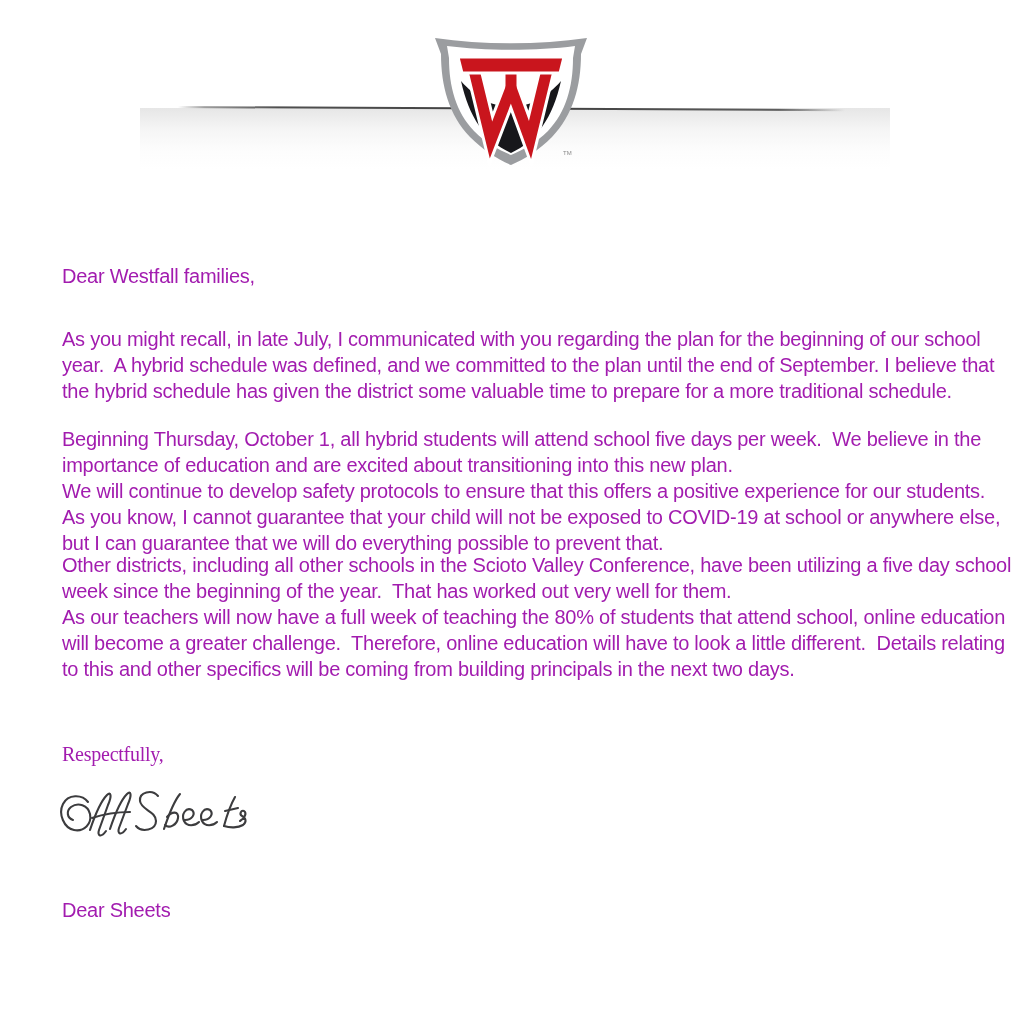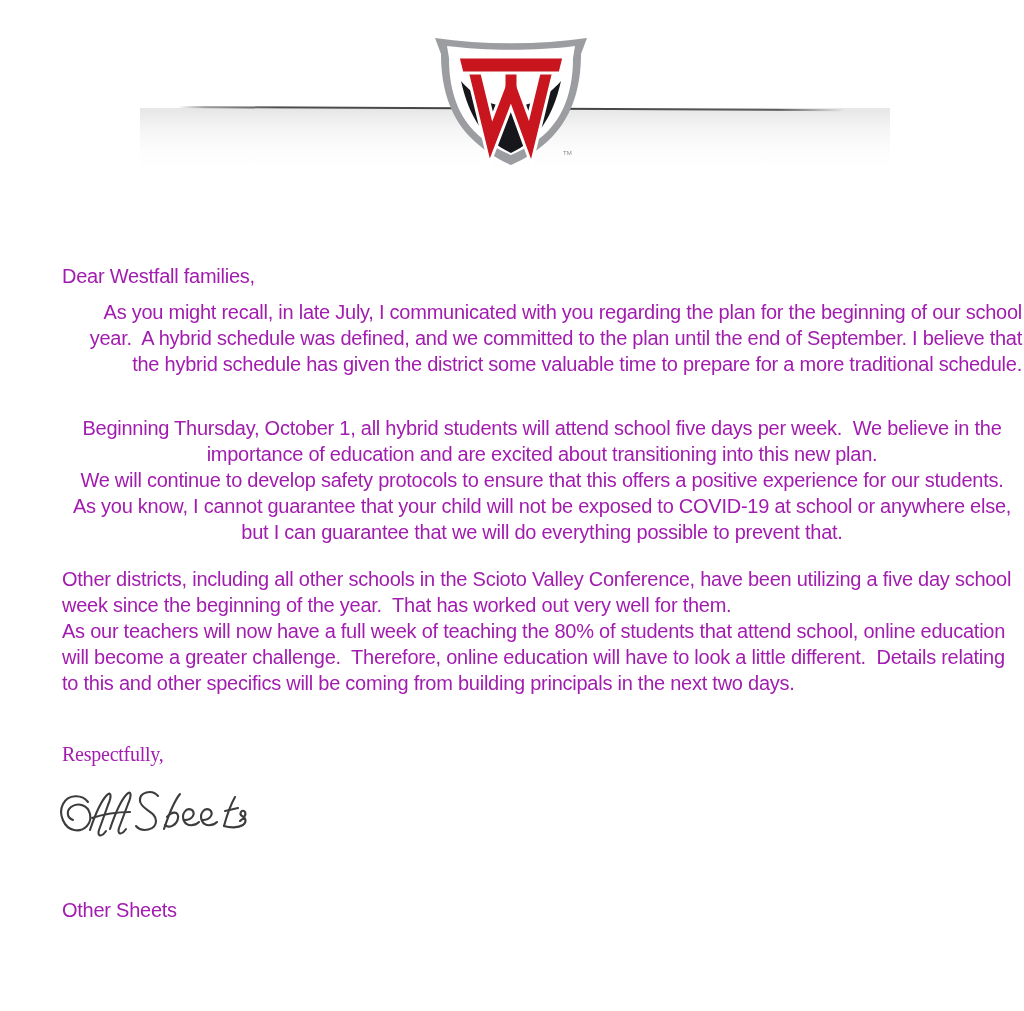--- a/index.html
+++ b/index.html
@@ -60,23 +60,23 @@
     left: 55px;
     width: 960px;
     font-size: 20px;
     line-height: 26px;
     letter-spacing: -0.25px;
     white-space: pre-wrap;
     color: #a21caf;
     margin-left: 7px;
   }
   #greeting   { top: 263px; }
-  #paragraph1 { top: 299px; text-align: right; }
-  #paragraph2 { top: 415px; text-align: center; }
-  #paragraph3 { top: 566px; }
+  #paragraph1 { top: 326px; }
+  #paragraph2 { top: 426px; }
+  #paragraph3 { top: 552px; }
   #closing    { top: 741px; font-family: Liberation Serif, serif; }
   #signer-block { top: 845px; }
 
   .signature {
     position: absolute;
     left: 54px;
     top: 784px;
     width: 196px;
     height: 62px;
   }
@@ -148,16 +148,16 @@
     <path class="sig-stroke" d="M110,45 C115,30 121,16 126,10"></path>
     <path class="sig-stroke" d="M113,33 C118,27 125,27 124,34 C123,41 115,45 111,41"></path>
     <path class="sig-stroke" d="M131,36 C138,36 142,30 138,26 C132,23 127,30 130,37 C133,43 141,42 145,38"></path>
     <path class="sig-stroke" d="M149,36 C156,36 160,30 156,26 C150,23 145,30 148,37 C151,43 159,42 163,38"></path>
     <path class="sig-stroke" d="M170,42 C173,31 177,20 181,13"></path>
     <path class="sig-stroke" d="M171,27 L184,24"></path>
     <path class="sig-stroke" d="M186,37 C191,34 193,29 190,27 C187,26 185,30 188,32 C192,34 193,38 189,41 C184,44 176,44 170,42"></path>
   </svg>
 
   <div class="letter-text" id="signer-block">
-    <div>Other Sheets</div>
+    <div>Dear Sheets</div>
   </div>
 
 </div>
 
 </body></html>

